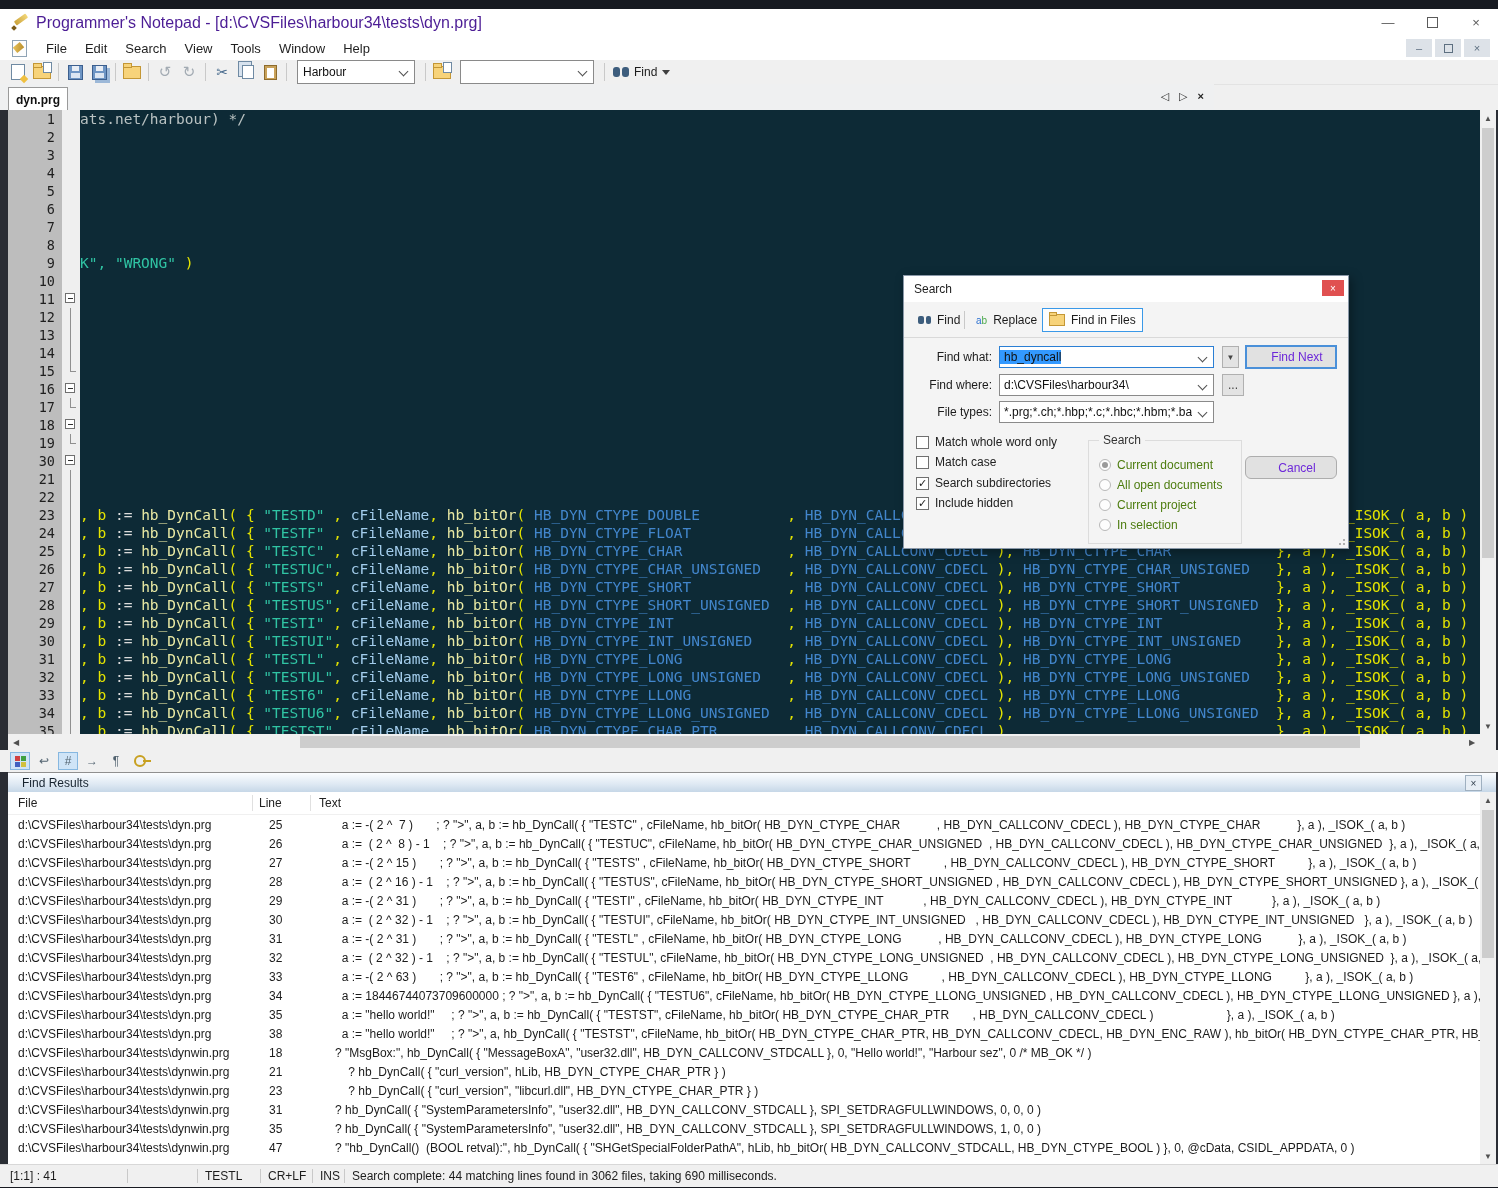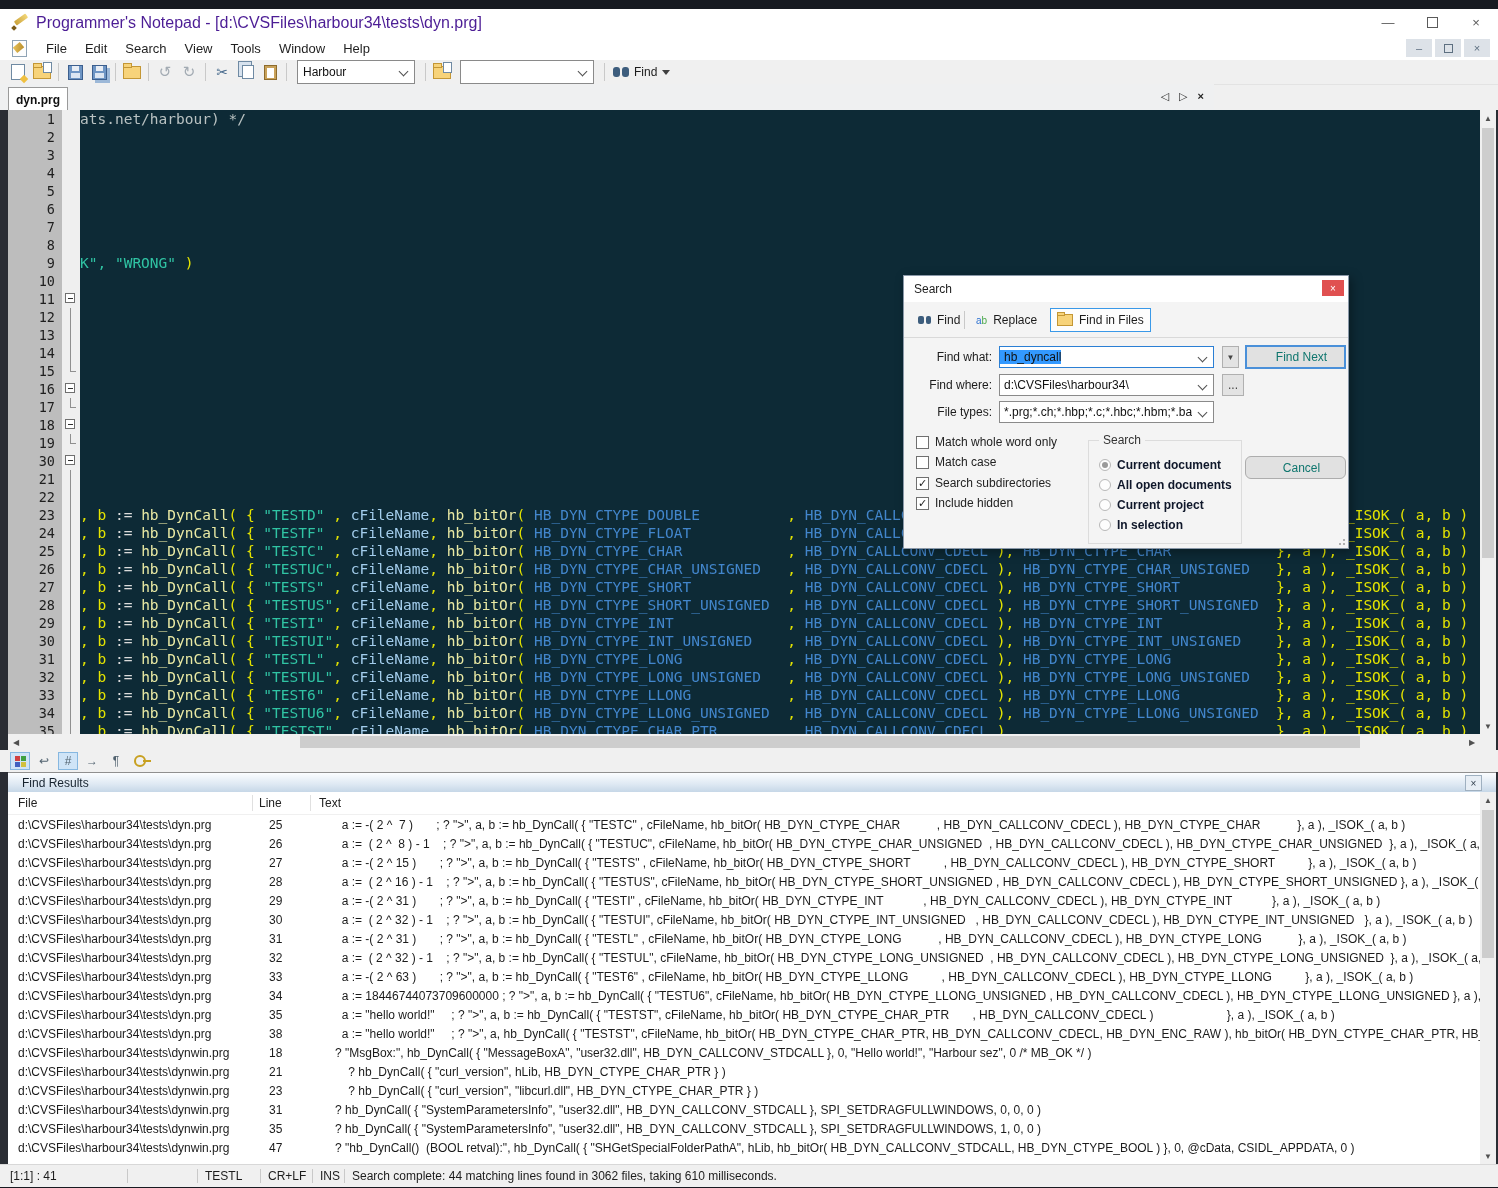--- a/index.html
+++ b/index.html
@@ -109,43 +109,43 @@
   #statusbar{left:0;top:1164px;width:1498px;height:22px;background:#f0f0f0;border-top:1px solid #d8d8d8;font-size:12px;color:#1c1c1c;}
   .st-sep{position:absolute;top:4px;width:1px;height:14px;background:#c9c9c9;}
   .st-txt{position:absolute;top:4px;white-space:pre;}
   
   #dialog{left:903px;top:275px;width:444px;height:272px;background:#f4f4f4;border:1px solid #8a98a8;box-shadow:3px 3px 10px rgba(0,0,0,0.35);z-index:50;font-size:12px;}
   #dlg-title{position:absolute;left:0;top:0;width:100%;height:26px;background:#fff;}
   #dlg-title-text{position:absolute;left:10px;top:6px;font-size:12px;color:#1c1c1c;}
   #dlg-close{position:absolute;right:4px;top:4px;width:22px;height:16px;background:#e05050;color:#fff;display:flex;align-items:center;justify-content:center;font-size:10px;}
   .dlg-tab{position:absolute;top:32px;height:24px;display:flex;align-items:center;gap:6px;color:#1c1c1c;padding:0 6px;}
   #tab-find{left:8px;} #tab-replace{left:66px;} 
-  #tab-fif{left:138px;border:1px solid #3a99e8;background:#fdfdfd;box-sizing:border-box;margin-left:8px;}
+  #tab-fif{left:138px;border:1px solid #3a99e8;background:#fdfdfd;box-sizing:border-box;}
   .tab-sep{position:absolute;top:35px;left:60px;width:1px;height:18px;background:#c9c9c9;}
   #dlg-hr{position:absolute;left:0;top:61px;width:100%;height:1px;background:#d9d9d9;}
   .mini-binoc{width:13px;height:8px;position:relative;}
   .mini-binoc::before,.mini-binoc::after{content:"";position:absolute;top:0;width:5.5px;height:8px;border-radius:2px;background:#3d5d7d;}
   .mini-binoc::before{left:0;}.mini-binoc::after{right:0;}
   .mini-folder{width:14px;height:10px;background:#f7d37a;border:1px solid #c49735;position:relative;}
   .mini-folder::before{content:"";position:absolute;left:-1px;top:-3px;width:6px;height:2px;background:#f7d37a;border:1px solid #c49735;}
   .i-ab{color:#2a6fd0;font-size:10px;font-weight:normal;}
   .dlg-label{position:absolute;width:88px;text-align:right;color:#1c1c1c;}
   .dlg-combo{position:absolute;left:95px;width:215px;height:22px;background:#fff;border:1px solid #8a8a8a;box-sizing:border-box;display:flex;align-items:center;}
   .dlg-combo .val{padding-left:4px;color:#111;white-space:nowrap;overflow:hidden;}
   .focused{border:1px solid #2b7fd4;}
   .sel-text{background:#3399ff;color:#fff;}
   .sq-btn{position:absolute;background:#e3e3e3;border:1px solid #b0b0b0;box-sizing:border-box;display:flex;align-items:center;justify-content:center;color:#444;}
-  .push-btn{position:absolute;left:341px;width:101px;background:#e1e1e1;border:1px solid #adadad;box-sizing:border-box;display:flex;align-items:center;justify-content:center;color:#0f766e;padding-left:12px;}
+  .push-btn{position:absolute;left:341px;width:92px;background:#e1e1e1;border:1px solid #adadad;box-sizing:border-box;display:flex;align-items:center;justify-content:center;color:#6d28d9;padding-left:12px;}
   #btn-findnext{top:69px;height:24px;border:2px solid #4a90d9;}
   #btn-cancel{top:180px;height:23px;border-radius:6px;}
   .chk{position:absolute;left:12px;display:flex;align-items:center;gap:6px;height:16px;}
   .chk .box{width:13px;height:13px;background:#fff;border:1px solid #707070;box-sizing:border-box;font-size:11px;line-height:11px;color:#1a1a1a;display:flex;align-items:center;justify-content:center;}
   #dlg-group{position:absolute;left:184px;top:164px;width:152px;height:102px;border:1px solid #dcdcdc;}
   #dlg-group-label{position:absolute;left:10px;top:-8px;background:#f4f4f4;padding:0 4px;color:#333;}
-  .radio{position:absolute;left:10px;display:flex;align-items:center;gap:6px;height:16px;color:#0f172a;font-weight:bold;}
+  .radio{position:absolute;left:10px;display:flex;align-items:center;gap:6px;height:16px;color:#4d7c0f;}
   .radio .circ{width:12px;height:12px;border:1px solid #b8b8b8;border-radius:50%;background:#fdfdfd;box-sizing:border-box;position:relative;}
   .radio.sel .circ::after{content:"";position:absolute;left:2px;top:2px;width:6px;height:6px;border-radius:50%;background:#9a9a9a;}
   #dlg-grip{position:absolute;right:3px;bottom:3px;width:10px;height:10px;}
   #dlg-grip i{position:absolute;width:2px;height:2px;background:#b0b0b0;}
 </style>
 </head>
 <body>
 
 <div class="abs" id="top-strip"></div>
 <div class="abs" id="left-strip"></div>
@@ -584,21 +584,21 @@
 <div class="abs" id="statusbar">
   <span class="st-txt" style="left:10px;">[1:1] : 41</span>
   <span class="st-sep" style="left:127px;"></span>
   <span class="st-sep" style="left:197px;"></span>
   <span class="st-txt" style="left:205px;">TESTL</span>
   <span class="st-sep" style="left:260px;"></span>
   <span class="st-txt" style="left:268px;">CR+LF</span>
   <span class="st-sep" style="left:312px;"></span>
   <span class="st-txt" style="left:320px;">INS</span>
   <span class="st-sep" style="left:344px;"></span>
-  <span class="st-txt" style="left:352px;">Search complete: 44 matching lines found in 3062 files, taking 610 milliseconds.</span>
+  <span class="st-txt" style="left:352px;">Search complete: 44 matching lines found in 3062 files, taking 690 milliseconds.</span>
 </div>
 
 <div class="abs" id="dialog">
   <div id="dlg-title">
     <span id="dlg-title-text">Search</span>
     <span id="dlg-close">×</span>
   </div>
   <div class="dlg-tab" id="tab-find">
     <span class="mini-binoc"></span>
     <span>Find</span>

